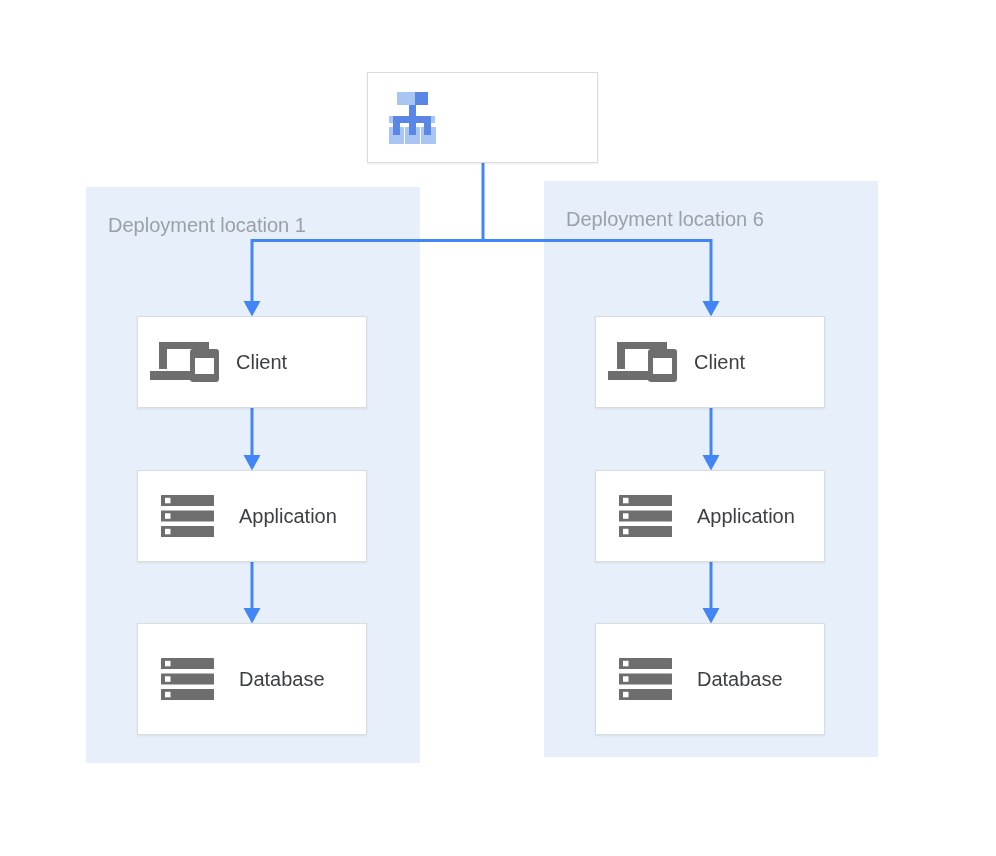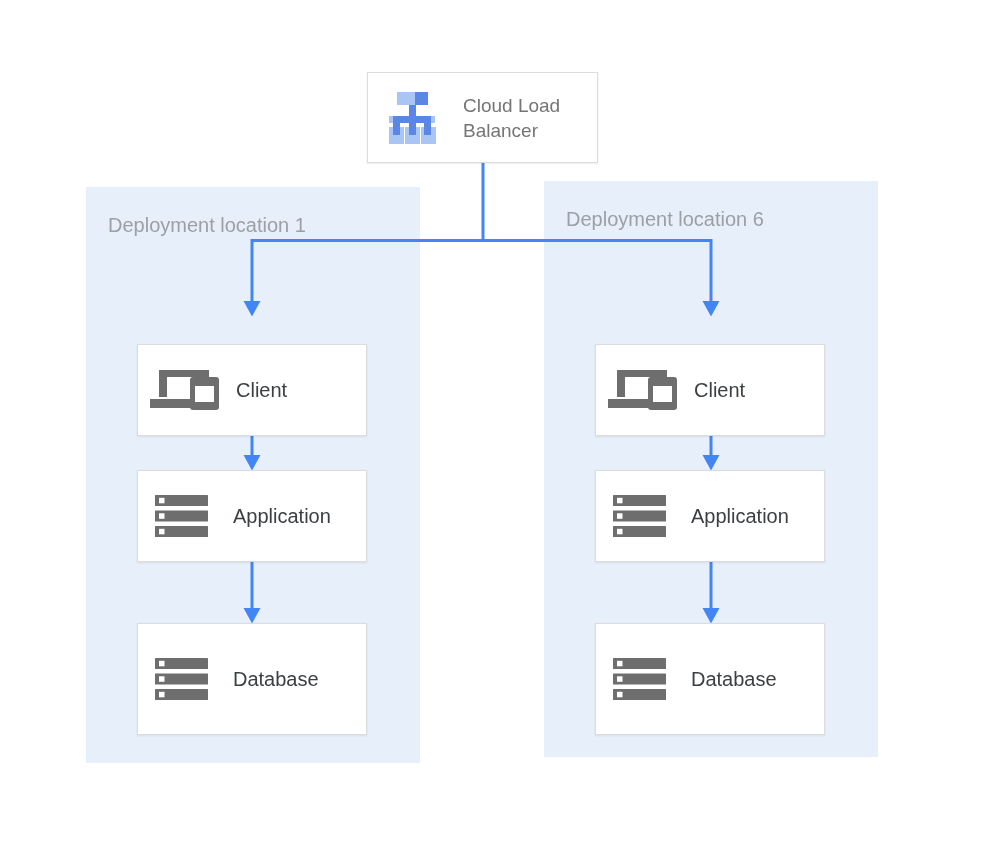--- a/index.html
+++ b/index.html
@@ -73,22 +73,22 @@
     width: 231px; height: 91px;
     padding-left: 20px;
     gap: 27px;
   }
   .lb-label {
     font-size: 19px;
     line-height: 25px;
     color: var(--label_gray);
     max-width: 118px;
   }
-  .node-client { padding-left: 12px; gap: 17px; margin-top: 28px; }
-  .node-server { padding-left: 17px; gap: 25px; }
+  .node-client { padding-left: 12px; gap: 17px; }
+  .node-server { padding-left: 23px; gap: 25px; }
   .col-left  { left: 137px; }
   .col-right { left: 595px; }
   .row-client      { top: 316px; width: 230px; height: 92px; }
   .row-application { top: 470px; width: 230px; height: 92px; }
   .row-database    { top: 623px; width: 230px; height: 112px; }
   .icon { flex: 0 0 auto; display: block; }
   .hidden-defs { position: absolute; width: 0; height: 0; overflow: hidden; }
 </style>
 </head>
 <body>
@@ -149,21 +149,20 @@
     <path d="M711 408 L711 457" fill="none" style="stroke:var(--arrow)" stroke-width="3"></path>
     <path d="M702.5 455 L719.5 455 L711 470.5 Z" style="fill:var(--arrow)"></path>
     <path d="M711 562 L711 610" fill="none" style="stroke:var(--arrow)" stroke-width="3"></path>
     <path d="M702.5 608 L719.5 608 L711 623.5 Z" style="fill:var(--arrow)"></path>
   </svg>
 
   <div class="node lb-node">
     <svg class="icon" width="48" height="54">
       <use href="#sym-load-balancer"></use>
     </svg>
-    <span class="lb-label">Cloud Load Balancer</span>
   </div>
 
   <div class="node node-client col-left row-client">
     <svg class="icon" width="69" height="41">
       <use href="#sym-laptop-phone"></use>
     </svg>
     <span class="node-label">Client</span>
   </div>
   <div class="node node-server col-left row-application">
     <svg class="icon" width="53" height="42">

